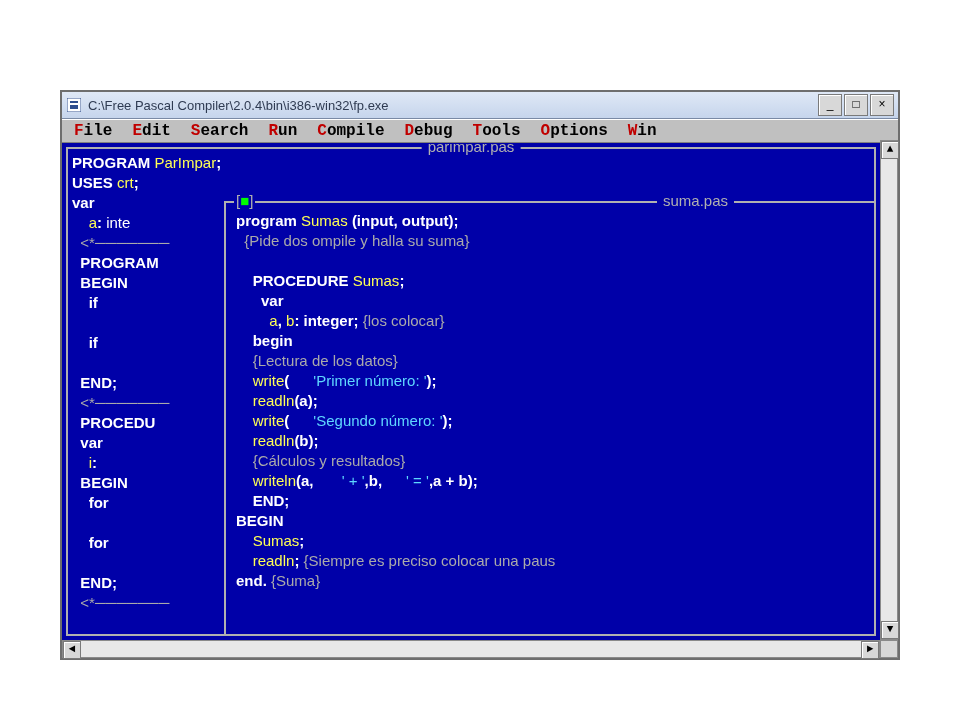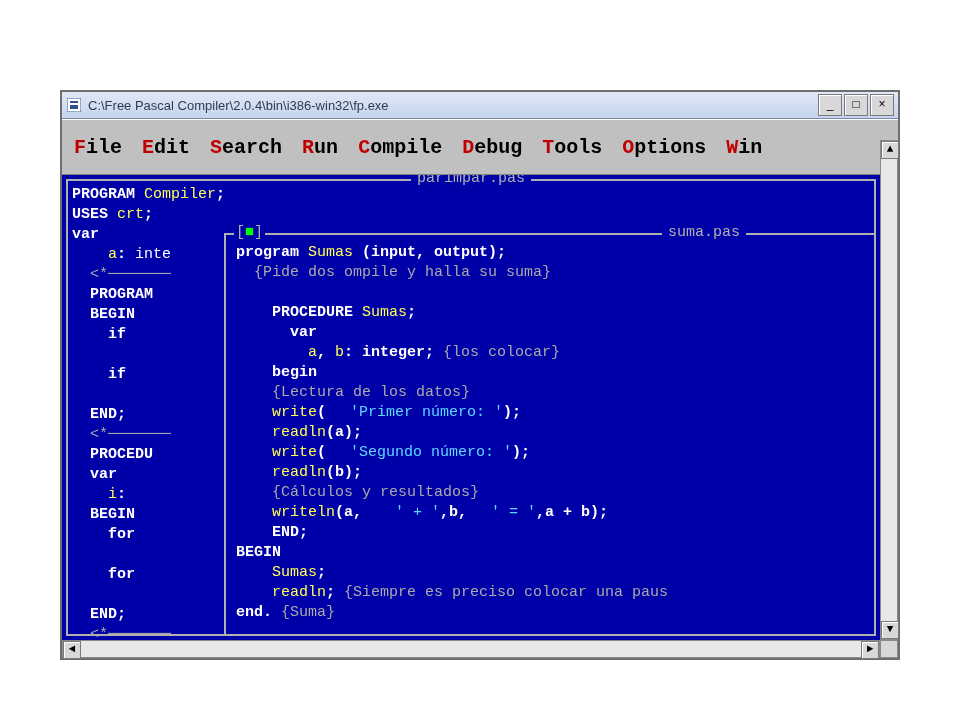--- a/index.html
+++ b/index.html
@@ -69,38 +69,38 @@
     cursor: default;
   }
   
   .menubar {
     height: 22px;
     background: #c0c0c0;
     border-top: 1px solid #ffffff;
     border-bottom: 1px solid #808080;
     display: flex;
     align-items: center;
-    padding: 16px 2px;
+    padding: 0 2px;
     font-family: "Courier New", monospace;
-    font-size: 20px;
+    font-size: 16px;
     font-weight: bold;
   }
   .menuitem {
     padding: 0 10px;
     color: #000;
     white-space: nowrap;
   }
   .menuitem .hot { color: #c00000; }
   
   .terminal {
     position: relative;
     flex: 1;
     background: #0000a8;
     color: #ffffff;
-    font-family: Liberation Mono, monospace;
+    font-family: Liberation Sans, sans-serif;
     font-size: 15px;
     line-height: 20px;
     overflow: hidden;
     margin: 0 18px 18px 0; 
   }
   .pane-border {
     position: absolute;
     border: 2px double #b0b0b0;
     box-sizing: border-box;
   }
@@ -113,21 +113,21 @@
   }
   .pane-title {
     position: absolute;
     top: -12px;
     background: #0000a8;
     padding: 0 6px;
     color: #b0b0b0;
     font-size: 15px;
   }
   .bg-pane .pane-title { left: 50%; transform: translateX(-50%); }
-  .fg-pane .pane-title { right: 128px; }
+  .fg-pane .pane-title { right: 140px; }
   .fg-pane .closebox {
     position: absolute;
     top: -12px; left: 8px;
     background: #0000a8;
     color: #b0b0b0;
     padding: 0 2px;
   }
   .fg-pane .closebox .sq { color: #00ff00; }
 
   .code {
@@ -212,21 +212,21 @@
         <div class="menuitem"><span class="hot">T</span><span>ools</span></div>
         <div class="menuitem"><span class="hot">O</span><span>ptions</span></div>
         <div class="menuitem"><span class="hot">W</span><span>in</span></div>
       </div>
 
     <div class="terminal">
       <div class="pane-border bg-pane">
         <span class="pane-title">parimpar.pas</span>
       </div>
 
-      <div class="code bg-code" id="bg-code"><span class="kw">PROGRAM </span><span class="id">Compiler</span><span class="kw">;</span>
+      <div class="code bg-code" id="bg-code"><span class="kw">PROGRAM </span><span class="id">ParImpar</span><span class="kw">;</span>
 <span class="kw">USES </span><span class="id">crt</span><span class="kw">;</span>
 <span class="kw">var</span>
     <span class="id">a</span><span class="kw">: </span><span class="ty">inte</span>
   <span class="gr">&lt;</span><span class="gr">*───────</span>
   <span class="kw">PROGRAM</span>
   <span class="kw">BEGIN</span>
     <span class="kw">if</span>
 
     <span class="kw">if</span>
 

